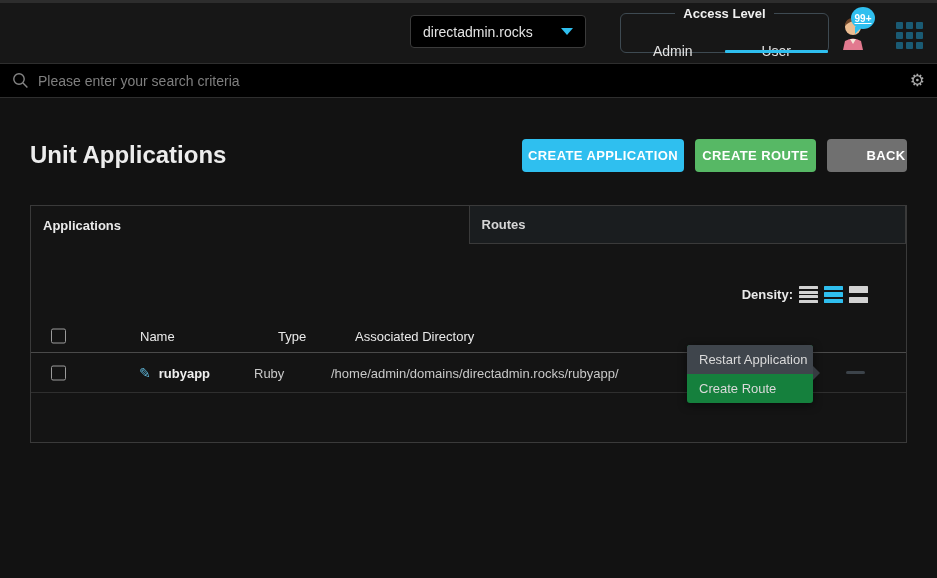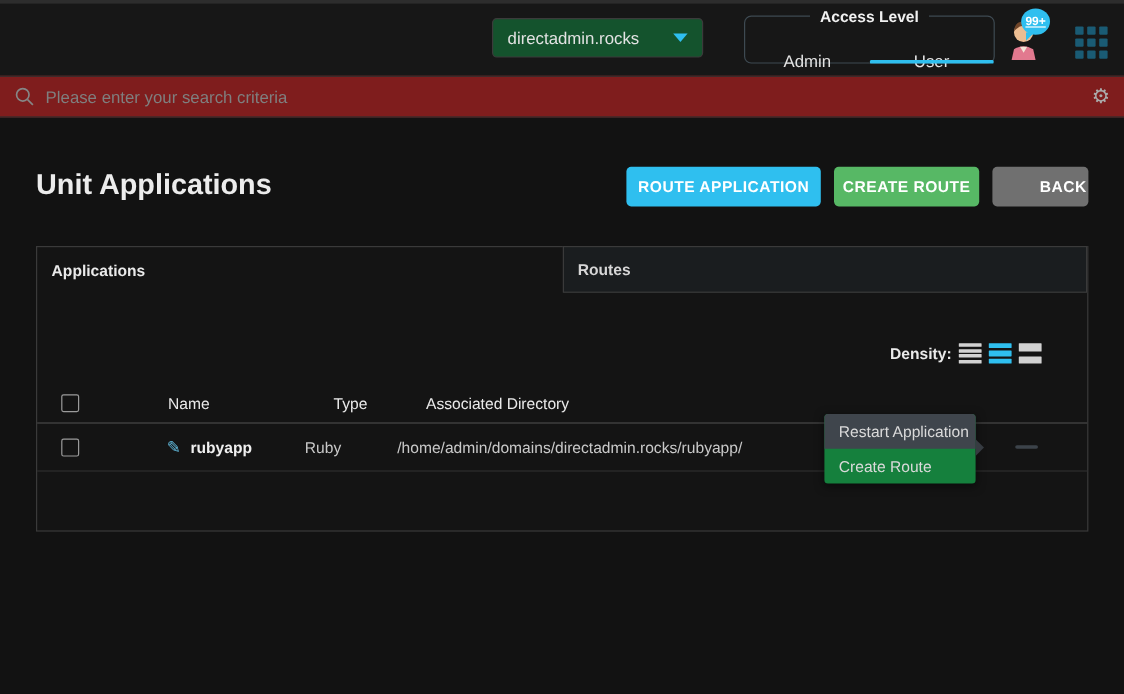--- a/index.html
+++ b/index.html
@@ -9,21 +9,21 @@
     background:#121212;
     font-family:"Liberation Sans", sans-serif;
     color:#e8e8e8;
     overflow:hidden;
   }
   
   .topbar { position:absolute; top:0; left:0; width:937px; height:63px; background:#171717; }
   .topbar-strip { position:absolute; top:0; left:0; width:937px; height:3px; background:#2d2d2d; }
   .domain-select {
     position:absolute; left:410px; top:15px; width:176px; height:33px;
-    background:#14532d; border:1px solid #3b3b3b; border-radius:4px;
+    background:#000000; border:1px solid #3b3b3b; border-radius:4px;
     display:flex; align-items:center; justify-content:space-between;
     padding:0 12px; cursor:pointer;
   }
   .domain-select .val { font-size:14px; color:#e3e3e3; }
   .caret-down { width:0; height:0; border-left:6px solid transparent; border-right:6px solid transparent; border-top:7px solid #2fbfef; }
   .access-fieldset {
     position:absolute; left:620px; top:6px; width:209px; height:47px;
     border:1px solid #3e4a52; border-radius:6px;
   }
   .access-fieldset legend {
@@ -45,21 +45,21 @@
   }
   .grid-icon {
     position:absolute; left:896px; top:22px; width:27px; height:27px;
     display:grid; grid-template-columns:repeat(3,7px); grid-template-rows:repeat(3,7px);
     gap:3px; cursor:pointer;
   }
   .grid-icon div { background:#1a5b74; border-radius:1px; }
   
   .searchbar {
     position:absolute; top:63px; left:0; width:937px; height:35px;
-    background:#7f1d1d; border-top:1px solid #2e2e2e; border-bottom:1px solid #2e2e2e;
+    background:#000000; border-top:1px solid #2e2e2e; border-bottom:1px solid #2e2e2e;
     display:flex; align-items:center; padding:0 12px;
   }
   .searchbar svg { flex:0 0 auto; }
   .searchbar input {
     flex:1; background:transparent; border:none; outline:none;
     font-family:"Liberation Sans", sans-serif; font-size:14px; color:#c8c8c8;
     margin-left:9px;
   }
   .searchbar input::placeholder { color:#7f7f7f; opacity:1; }
   .gear { font-size:17px; color:#ababab; cursor:pointer; line-height:1; }
@@ -165,21 +165,21 @@
   <svg width="17" height="17" viewBox="0 0 17 17">
     <circle cx="7" cy="7" r="5.2" fill="none" stroke="#868686" stroke-width="1.4"></circle>
     <line x1="11" y1="11" x2="15.4" y2="15.4" stroke="#868686" stroke-width="1.4"></line>
   </svg>
   <input type="text" placeholder="Please enter your search criteria" style="">
   <span class="gear">⚙</span>
 </div>
 
 <h1 class="page-title">Unit Applications</h1>
 
-<button class="btn btn-create-app">ROUTE APPLICATION</button>
+<button class="btn btn-create-app">CREATE APPLICATION</button>
 <button class="btn btn-create-route">CREATE ROUTE</button>
 <button class="btn btn-back">BACK</button>
 
 <section class="panel">
 
   <div class="tabs">
     <div class="tab tab-active">
       <span>Applications</span>
     </div>
     <div class="tab tab-inactive">

